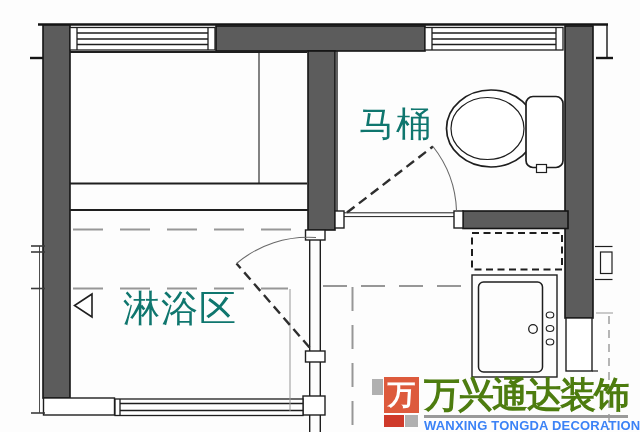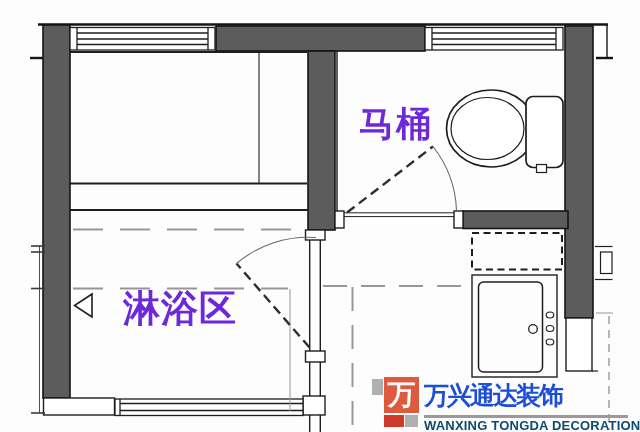--- a/index.html
+++ b/index.html
@@ -2,47 +2,47 @@
 <html><head>
 <meta charset="utf-8">
 <style>
   html,body{margin:0;padding:0;background:#e9e9e9;}
   .stage{
     position:relative;width:640px;height:432px;background:#fdfdfd;
     overflow:hidden;font-family:"Liberation Sans",sans-serif;
   }
   .stage svg{position:absolute;left:0;top:0;}
   .room-label{
-    position:absolute;font-weight:700;color:#6d28d9;
+    position:absolute;font-weight:400;color:#0f766e;
     font-family:"Liberation Sans",sans-serif;line-height:1;white-space:nowrap;
   }
   .label-toilet{left:359px;top:106px;font-size:35px;letter-spacing:2px;}
   .label-shower{left:123px;top:290px;font-size:37px;letter-spacing:1px;}
   .label-vanity{left:402px;top:309px;font-size:37px;letter-spacing:1px;}
   .watermark{
     position:absolute;left:370px;top:376px;width:258px;height:56px;
     display:flex;align-items:flex-start;
   }
   .wm-mark{position:relative;width:50px;height:52px;flex:0 0 50px;}
   .wm-sq{position:absolute;}
   .wm-gray1{left:2px;top:3px;width:11px;height:16px;background:#b0b0b0;}
   .wm-orange{
     left:14px;top:1px;width:35px;height:36px;background:#dd5a3c;
     color:#ffffff;font-size:28px;font-weight:800;text-align:center;line-height:36px;
   }
   .wm-red{left:14px;top:39px;width:20px;height:12px;background:#cf3a2a;}
   .wm-gray2{left:35px;top:39px;width:13px;height:12px;background:#b0b0b0;}
   .wm-text{margin-left:4px;width:204px;}
   .wm-cn{
-    font-size:25px;font-weight:800;color:#1d4ed8;line-height:38px;
+    font-size:36px;font-weight:800;color:#4d7c0f;line-height:38px;
     letter-spacing:-2px;white-space:nowrap;
   }
   .wm-bar{height:3px;background:#9a9a9a;margin:1px 0 1px 0;}
   .wm-en{
-    font-size:13px;font-weight:700;color:#0c4a6e;letter-spacing:0.2px;
+    font-size:13px;font-weight:700;color:#3b82f6;letter-spacing:0.2px;
     white-space:nowrap;line-height:13px;
   }
 </style>
 </head>
 <body>
 
 <div class="stage">
 
   <svg width="640" height="432" viewBox="0 0 640 432">
 

